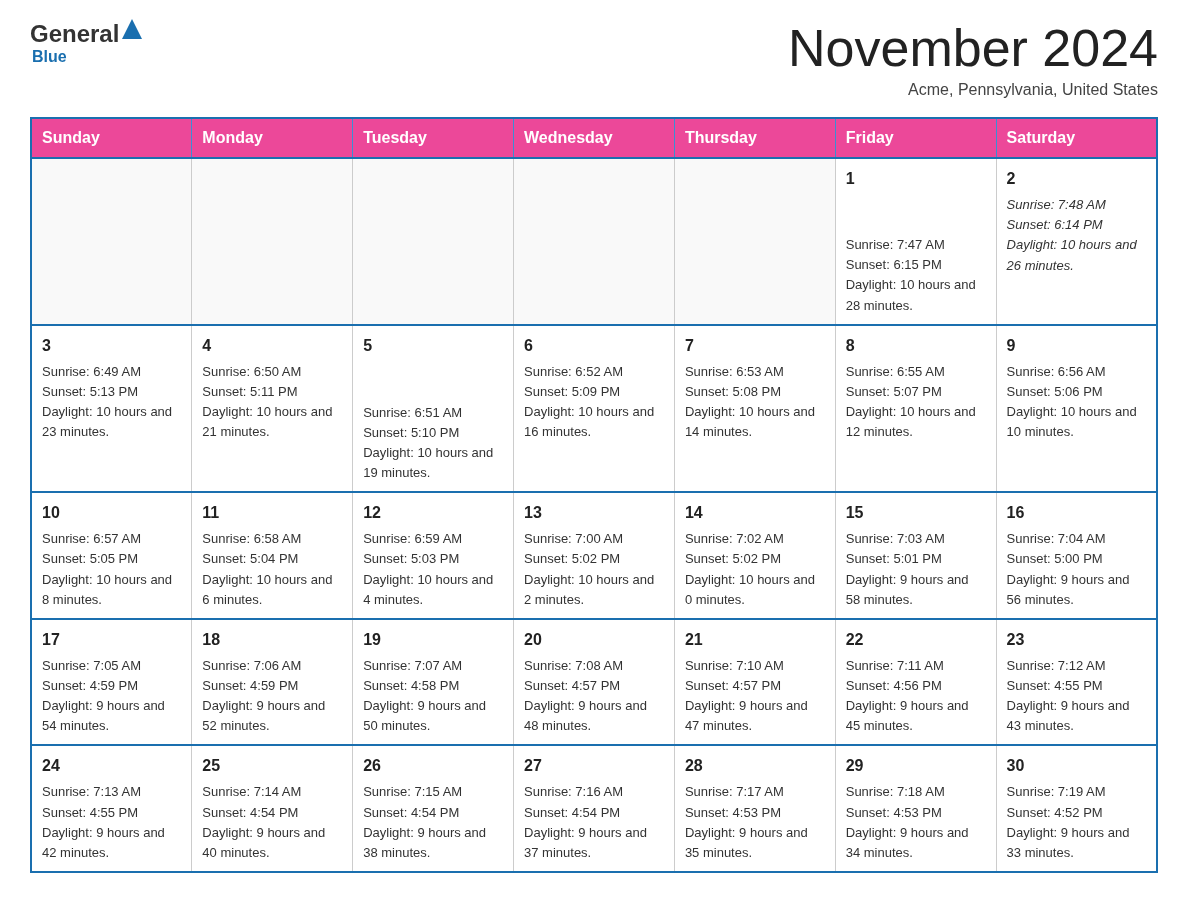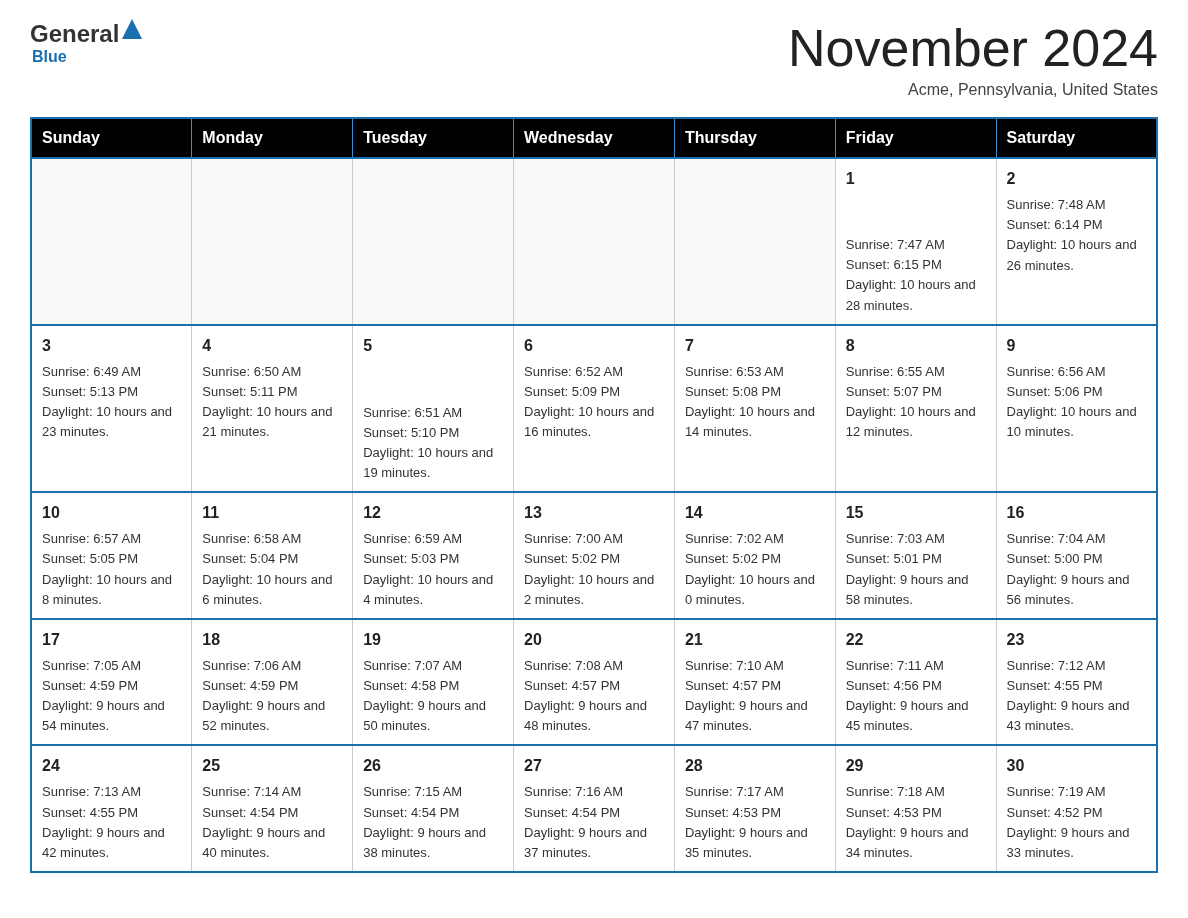--- a/index.html
+++ b/index.html
@@ -44,21 +44,21 @@
       font-size: 16px;
       color: #444;
       margin-top: 4px;
     }
     table {
       width: 100%;
       border-collapse: collapse;
       border: 2px solid #1a6faf;
     }
     thead tr th {
-      background-color: #000000;
+      background-color: #ec4899;
       color: #fff;
       padding: 10px 10px;
       font-size: 16px;
       font-weight: bold;
       text-align: left;
       border-right: 1px solid #3a8fd4;
     }
     thead tr th:last-child { border-right: none; }
     tbody tr {
       border-top: 2px solid #1a6faf;
@@ -131,21 +131,21 @@
         <td class="empty-cell"></td>
         <td class="empty-cell"></td>
         <td>
           <span class="day-number">1</span>
           <div class="day-info" style="white-space: pre-line; margin-top: 44px;">Sunrise: 7:47 AM
 Sunset: 6:15 PM
 Daylight: 10 hours and 28 minutes.</div>
         </td>
         <td>
           <span class="day-number">2</span>
-          <div class="day-info" style="white-space: pre-line;">Sunrise: 7:48 AM
+          <div class="day-info" style="white-space: pre-line; font-style: italic;">Sunrise: 7:48 AM
 Sunset: 6:14 PM
 Daylight: 10 hours and 26 minutes.</div>
         </td>
       </tr>
       <tr>
         <td>
           <span class="day-number">3</span>
           <div class="day-info" style="white-space: pre-line;">Sunrise: 6:49 AM
 Sunset: 5:13 PM
 Daylight: 10 hours and 23 minutes.</div>

